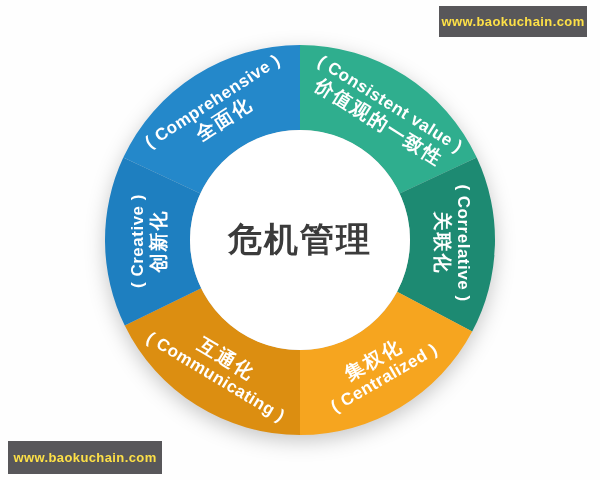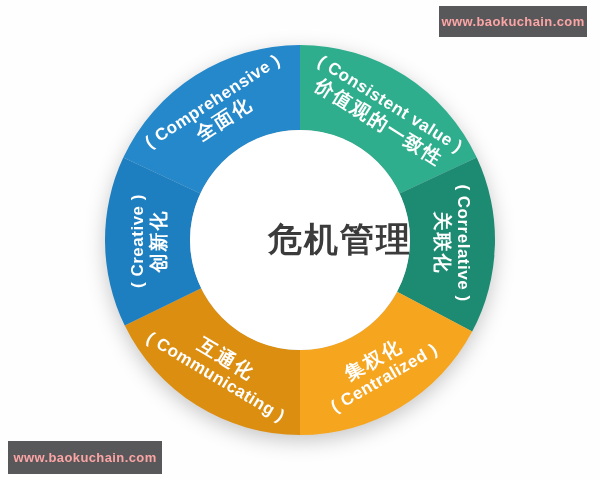--- a/index.html
+++ b/index.html
@@ -38,26 +38,25 @@
   .center-title {
     position: absolute; left: 300px; top: 240px;
     transform: translate(-50%,-50%);
     text-align: center;
     color: #3b3b3b;
     font-size: 34px;
     font-weight: bold;
     letter-spacing: 2px;
     line-height: 1.4;
     white-space: nowrap;
-    margin-left: 40px;
   }
   .watermark {
     position: absolute;
     background: #58575a;
-    color: #fca5a5;
+    color: #fde047;
     font-size: 13px;
     font-weight: bold;
     letter-spacing: 0.4px;
     display: flex;
     align-items: center;
     justify-content: center;
   }
   .wm-top-right  { left: 439px; top: 6px;   width: 148px; height: 31px; }
   .wm-bottom-left{ left: 8px;   top: 441px; width: 154px; height: 33px; }
 </style>

